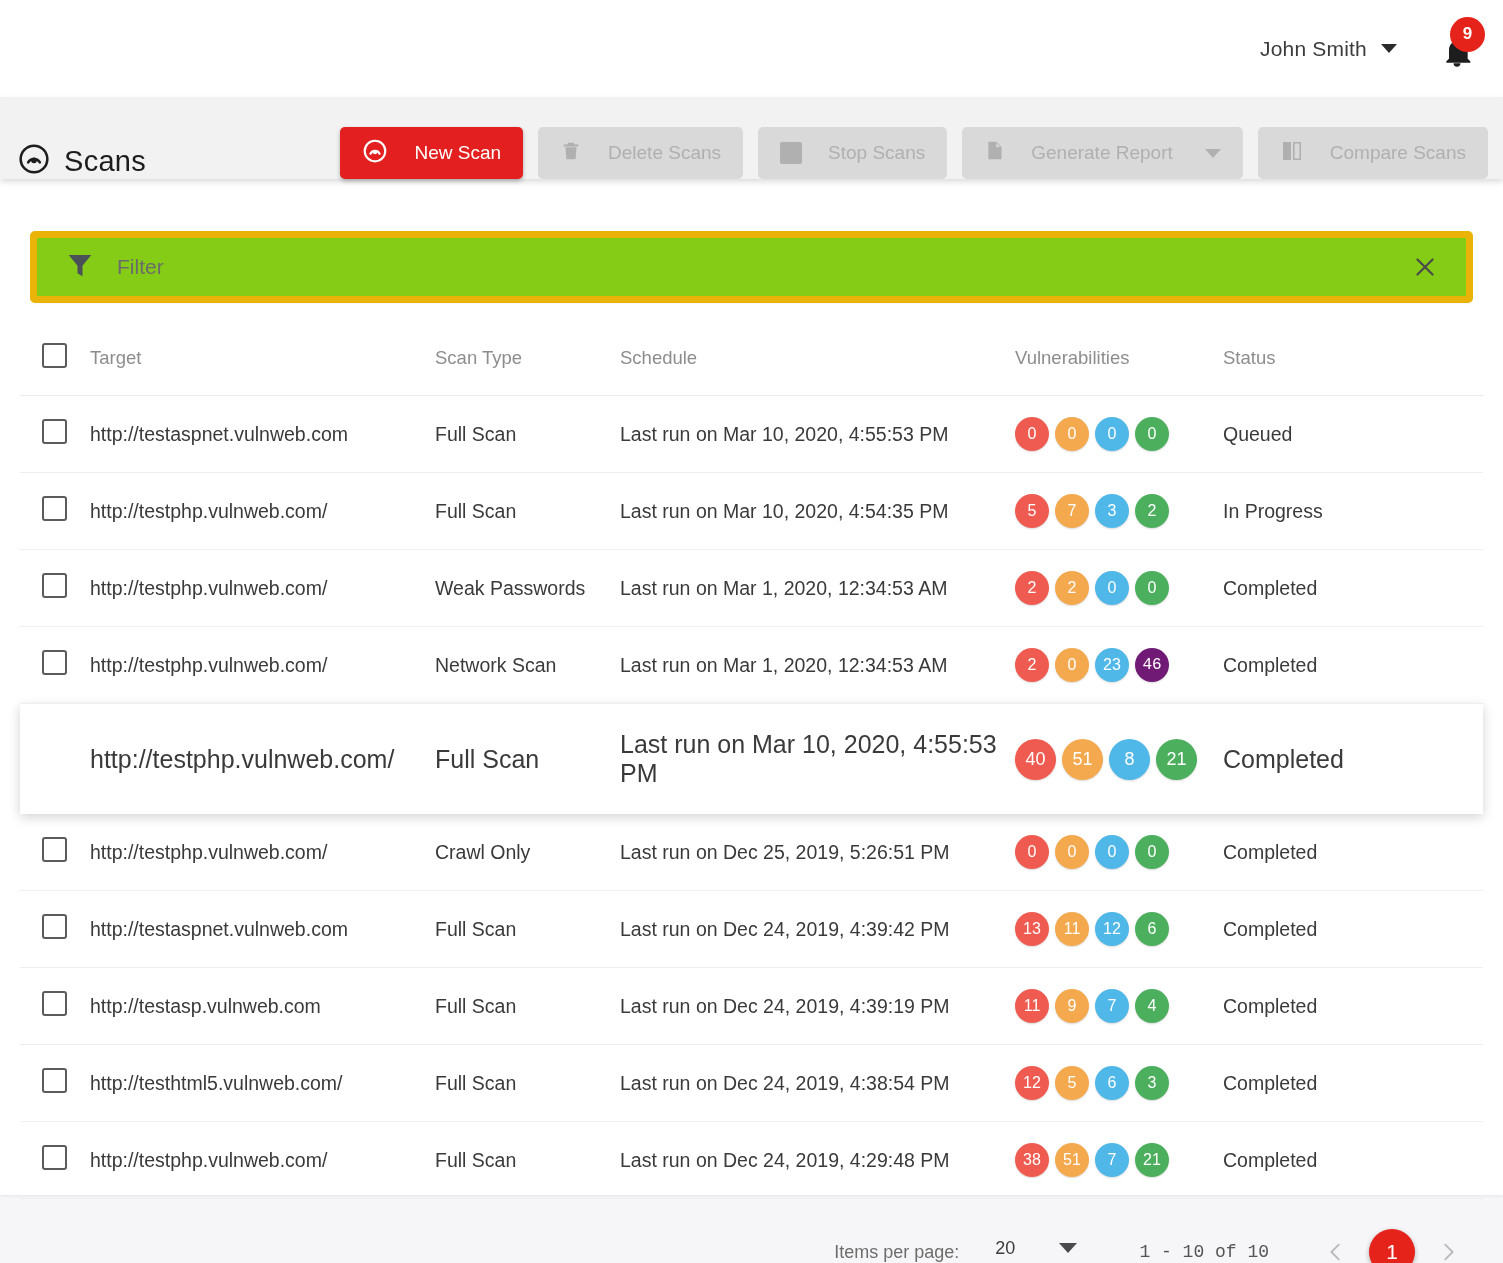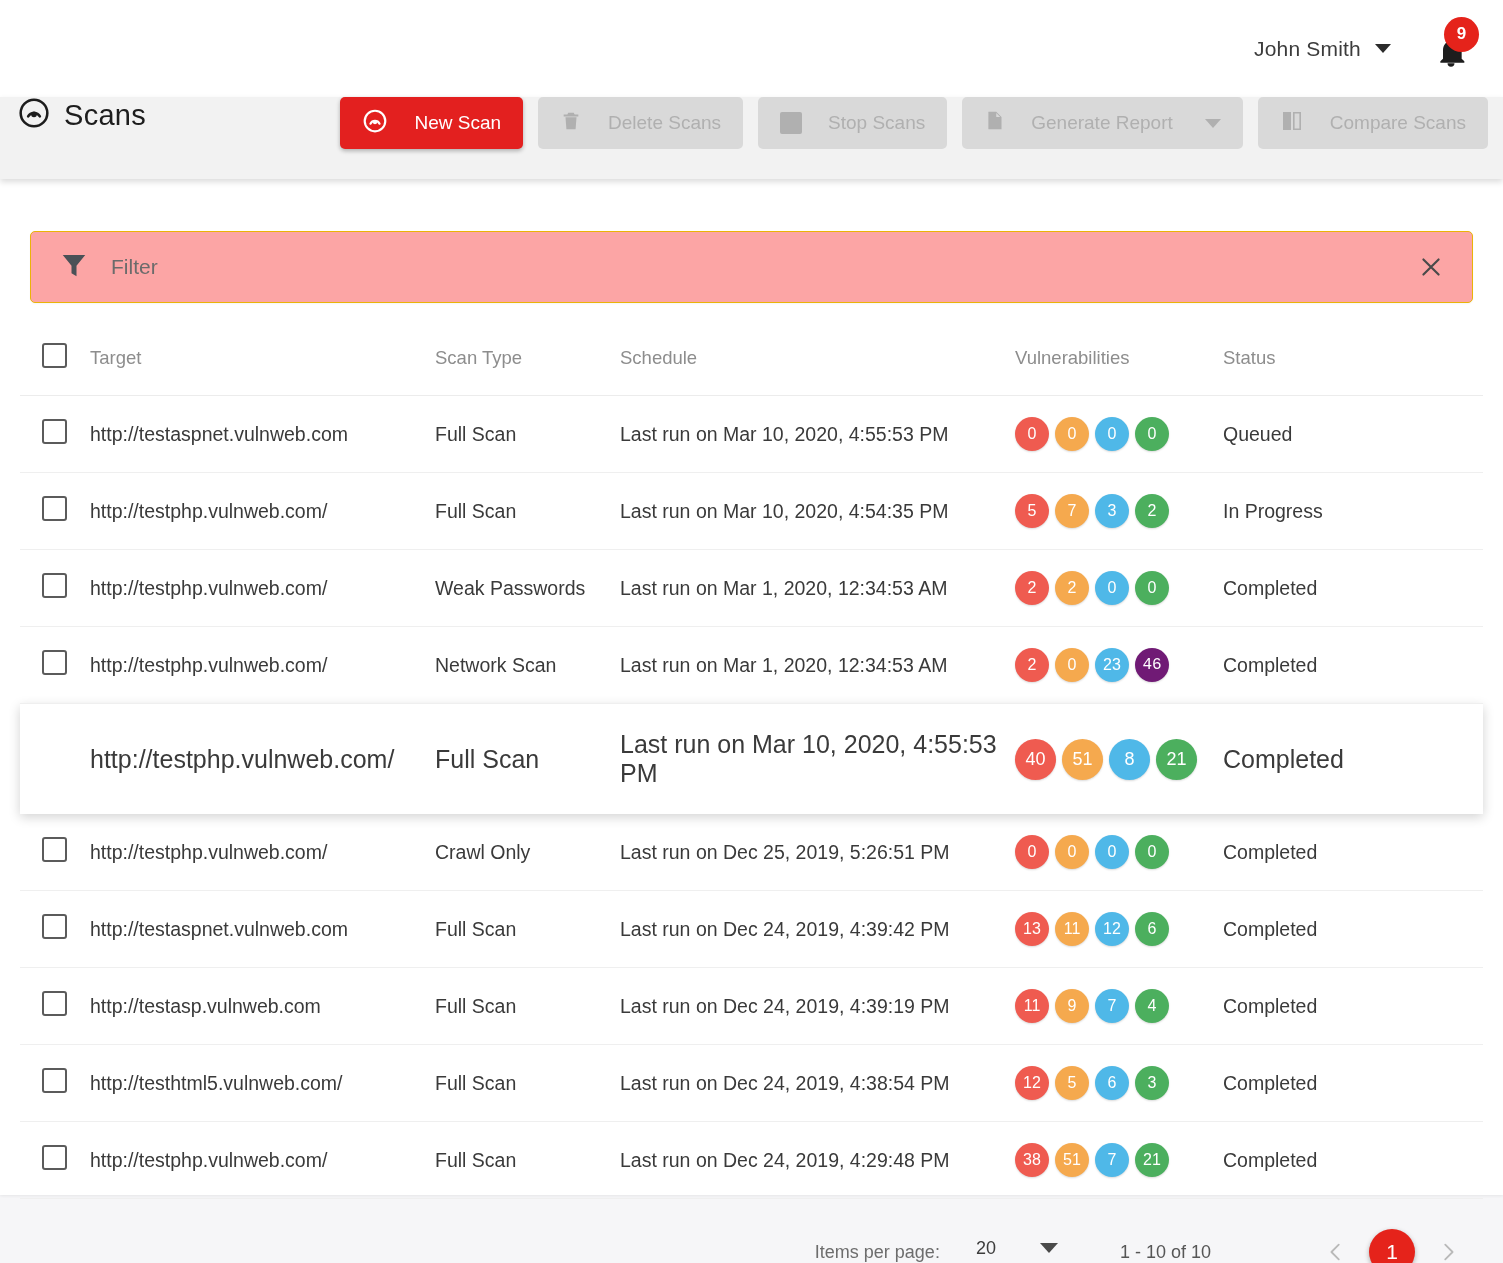--- a/index.html
+++ b/index.html
@@ -11,21 +11,21 @@
   }
   body { position: relative; }
 
   
   .topbar {
     height: 97px;
     background: #ffffff;
     display: flex;
     align-items: center;
     justify-content: flex-end;
-    padding-right: 30px;
+    padding-right: 24px;
     position: relative;
   }
   .user-menu {
     display: flex; align-items: center; gap: 14px;
     margin-right: 38px;
     cursor: pointer;
   }
   .user-name { font-size: 21px; color: #3c3c3c; letter-spacing: .2px; }
   .caret-down {
     width: 0; height: 0;
@@ -43,21 +43,21 @@
     color: #fff;
     font-size: 17px; font-weight: bold;
     display: flex; align-items: center; justify-content: center;
   }
 
   
   .toolbar {
     height: 82px;
     background: #f2f2f2;
     display: flex;
-    align-items: flex-start;
+    align-items: flex-end;
     padding-left: 18px;
     box-shadow: 0 3px 6px rgba(0,0,0,.14);
     position: relative;
     z-index: 5;
   }
   .page-title {
     display: flex; align-items: center; gap: 14px;
     width: 360px;
   }
   .page-title .title-text {
@@ -93,25 +93,25 @@
     position: absolute;
     left: 0; top: 179px;
     width: 1503px;
     height: 1016px;
     background: #fff;
     box-shadow: 0 1px 3px rgba(0,0,0,.07);
   }
   .filter-box {
     margin: 52px 30px 0 30px;
     height: 72px;
-    border: 1px solid #eab308;
+    border: 7px solid #eab308;
     border-radius: 5px;
     display: flex; align-items: center;
     padding: 0 22px 0 28px;
-    background: #fca5a5;
+    background: #84cc16;
     box-shadow: 0 1px 2px rgba(0,0,0,.04);
   }
   .filter-input {
     flex: 1;
     border: none; outline: none;
     font-size: 21px;
     color: #4c4c4c;
     font-family: "Liberation Sans", sans-serif;
     margin-left: 22px;
     background: transparent;
@@ -186,21 +186,21 @@
   }
   .ipp-label { color: #6d6d6d; margin-right: 32px; }
   .ipp-select {
     display: flex; align-items: center; gap: 44px;
     border-bottom: 1px solid #b5b5b5;
     padding: 0 4px 7px 4px;
     cursor: pointer;
     color: #3c3c3c;
     margin-right: 58px;
   }
-  .range-label { color: #565656; margin-right: 102px; }
+  .range-label { color: #565656; margin-right: 44px; font-family: Liberation Mono, monospace; }
   .pg-btn {
     width: 46px; height: 46px;
     display: flex; align-items: center; justify-content: center;
     cursor: pointer;
   }
   .pg-current {
     width: 46px; height: 46px; border-radius: 50%;
     background: #e5231b; color: #fff;
     font-size: 21px;
     display: flex; align-items: center; justify-content: center;

